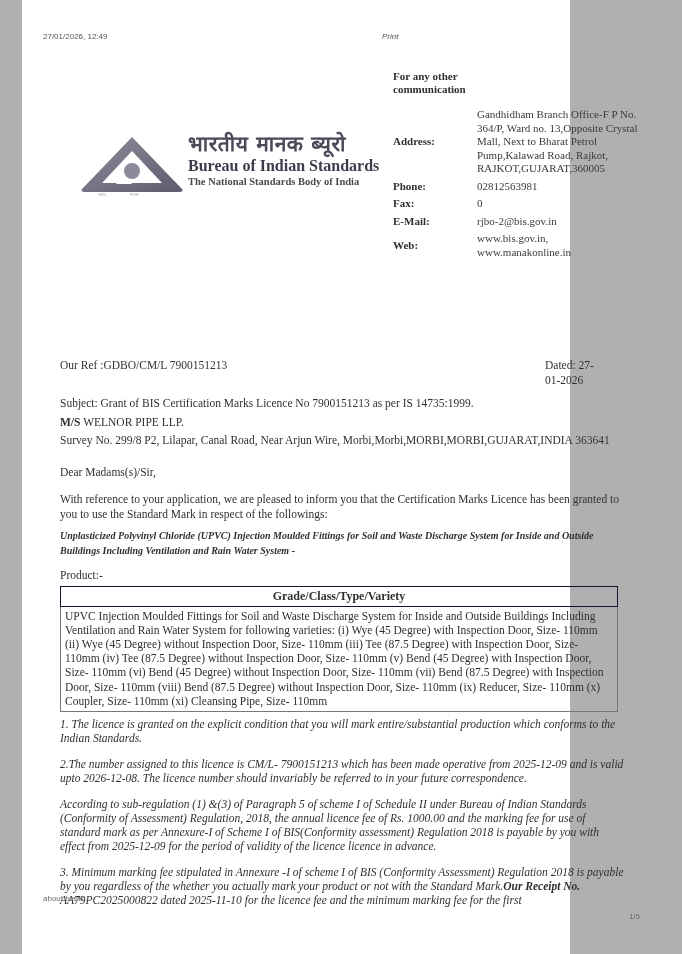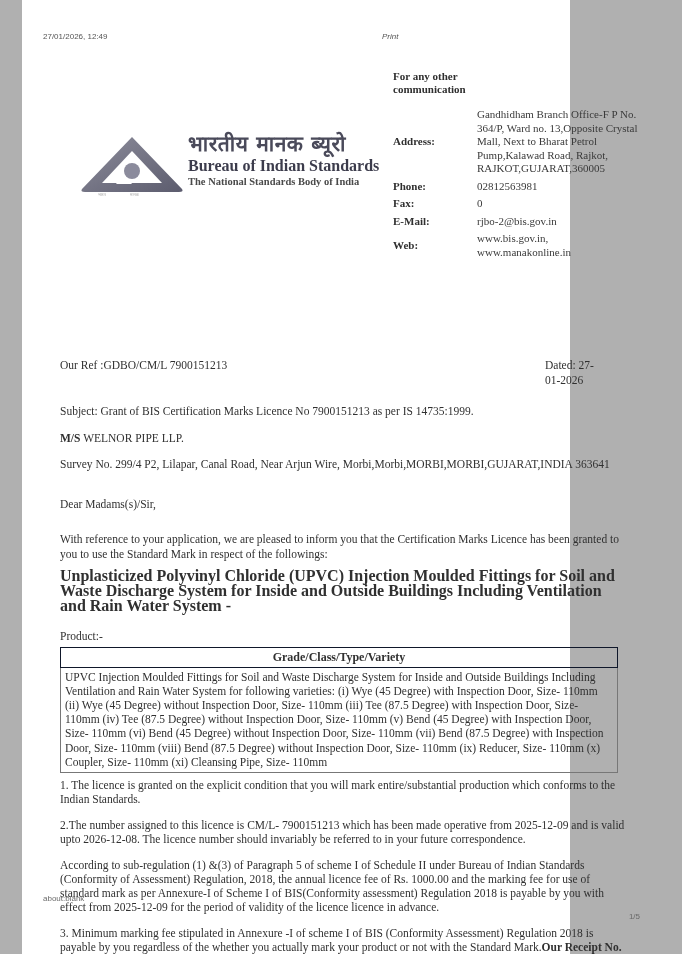--- a/index.html
+++ b/index.html
@@ -147,31 +147,32 @@
   }
   .dated {
     position: absolute;
     right: 18px;
     top: 0;
     width: 62px;
     text-align: left;
     line-height: 14.5px;
   }
   p.para {
-    margin: 12px 0 0 0;
+    margin: 4px 0 0 0;
   }
   .gap-sm { height: 9px; }
   .gap-md { height: 13px; }
   .subject { margin-top: 2px; }
   .bold { font-weight: bold; }
   .prod-title {
     font-weight: bold;
-    font-size: 16px;
+    font-size: 10px;
     line-height: 15px;
     margin-top: 7px;
+    font-style: italic;
   }
   .product-label {
     margin-top: 5px;
     margin-left: 6px;
   }
   
   .grade-table {
     margin-top: 3px;
     width: 558px;
     border-collapse: separate;
@@ -189,20 +190,21 @@
     border: 1px solid #777;
     border-top: none;
     text-align: left;
     font-size: 11.5px;
     line-height: 14.2px;
     padding: 2px 4px 3px 4px;
   }
   .clause {
     margin-top: 10px;
     line-height: 14.2px;
+    font-style: italic;
   }
   .clause.first { margin-top: 5px; }
   
   .footer {
     position: absolute;
     left: 0;
     bottom: 24px;
     width: 639px;
     height: 36px;
     font-family: "Liberation Sans", sans-serif;
@@ -284,21 +286,21 @@
 
   <div class="doc-body">
 
     <div class="row-ref">
       <div class="our-ref">Our Ref :GDBO/CM/L 7900151213</div>
       <div class="dated">Dated: 27-01-2026</div>
     </div>
 
     <p class="para subject">Subject: Grant of BIS Certification Marks Licence No 7900151213 as per IS 14735:1999.</p>
     <p class="para"><span class="bold">M/S</span> <span>WELNOR PIPE LLP.</span></p>
-    <p class="para">Survey No. 299/4 P2, Lilapar, Canal Road, Near Arjun Wire, Morbi,Morbi,MORBI,MORBI,GUJARAT,INDIA 363641</p>
+    <p class="para">Survey No. 299/8 P2, Lilapar, Canal Road, Near Arjun Wire, Morbi,Morbi,MORBI,MORBI,GUJARAT,INDIA 363641</p>
 
     <div class="gap-md"></div>
     <p class="para">Dear Madams(s)/Sir,</p>
     <div class="gap-sm"></div>
     <p class="para">With reference to your application, we are pleased to inform you that the Certification Marks Licence has been granted to you to use the Standard Mark in respect of the followings:</p>
 
     <p class="prod-title">Unplasticized Polyvinyl Chloride (UPVC) Injection Moulded Fittings for Soil and Waste Discharge System for Inside and Outside Buildings Including Ventilation and Rain Water System -</p>
     <p class="para product-label">Product:-</p>
 
     <table class="grade-table">

